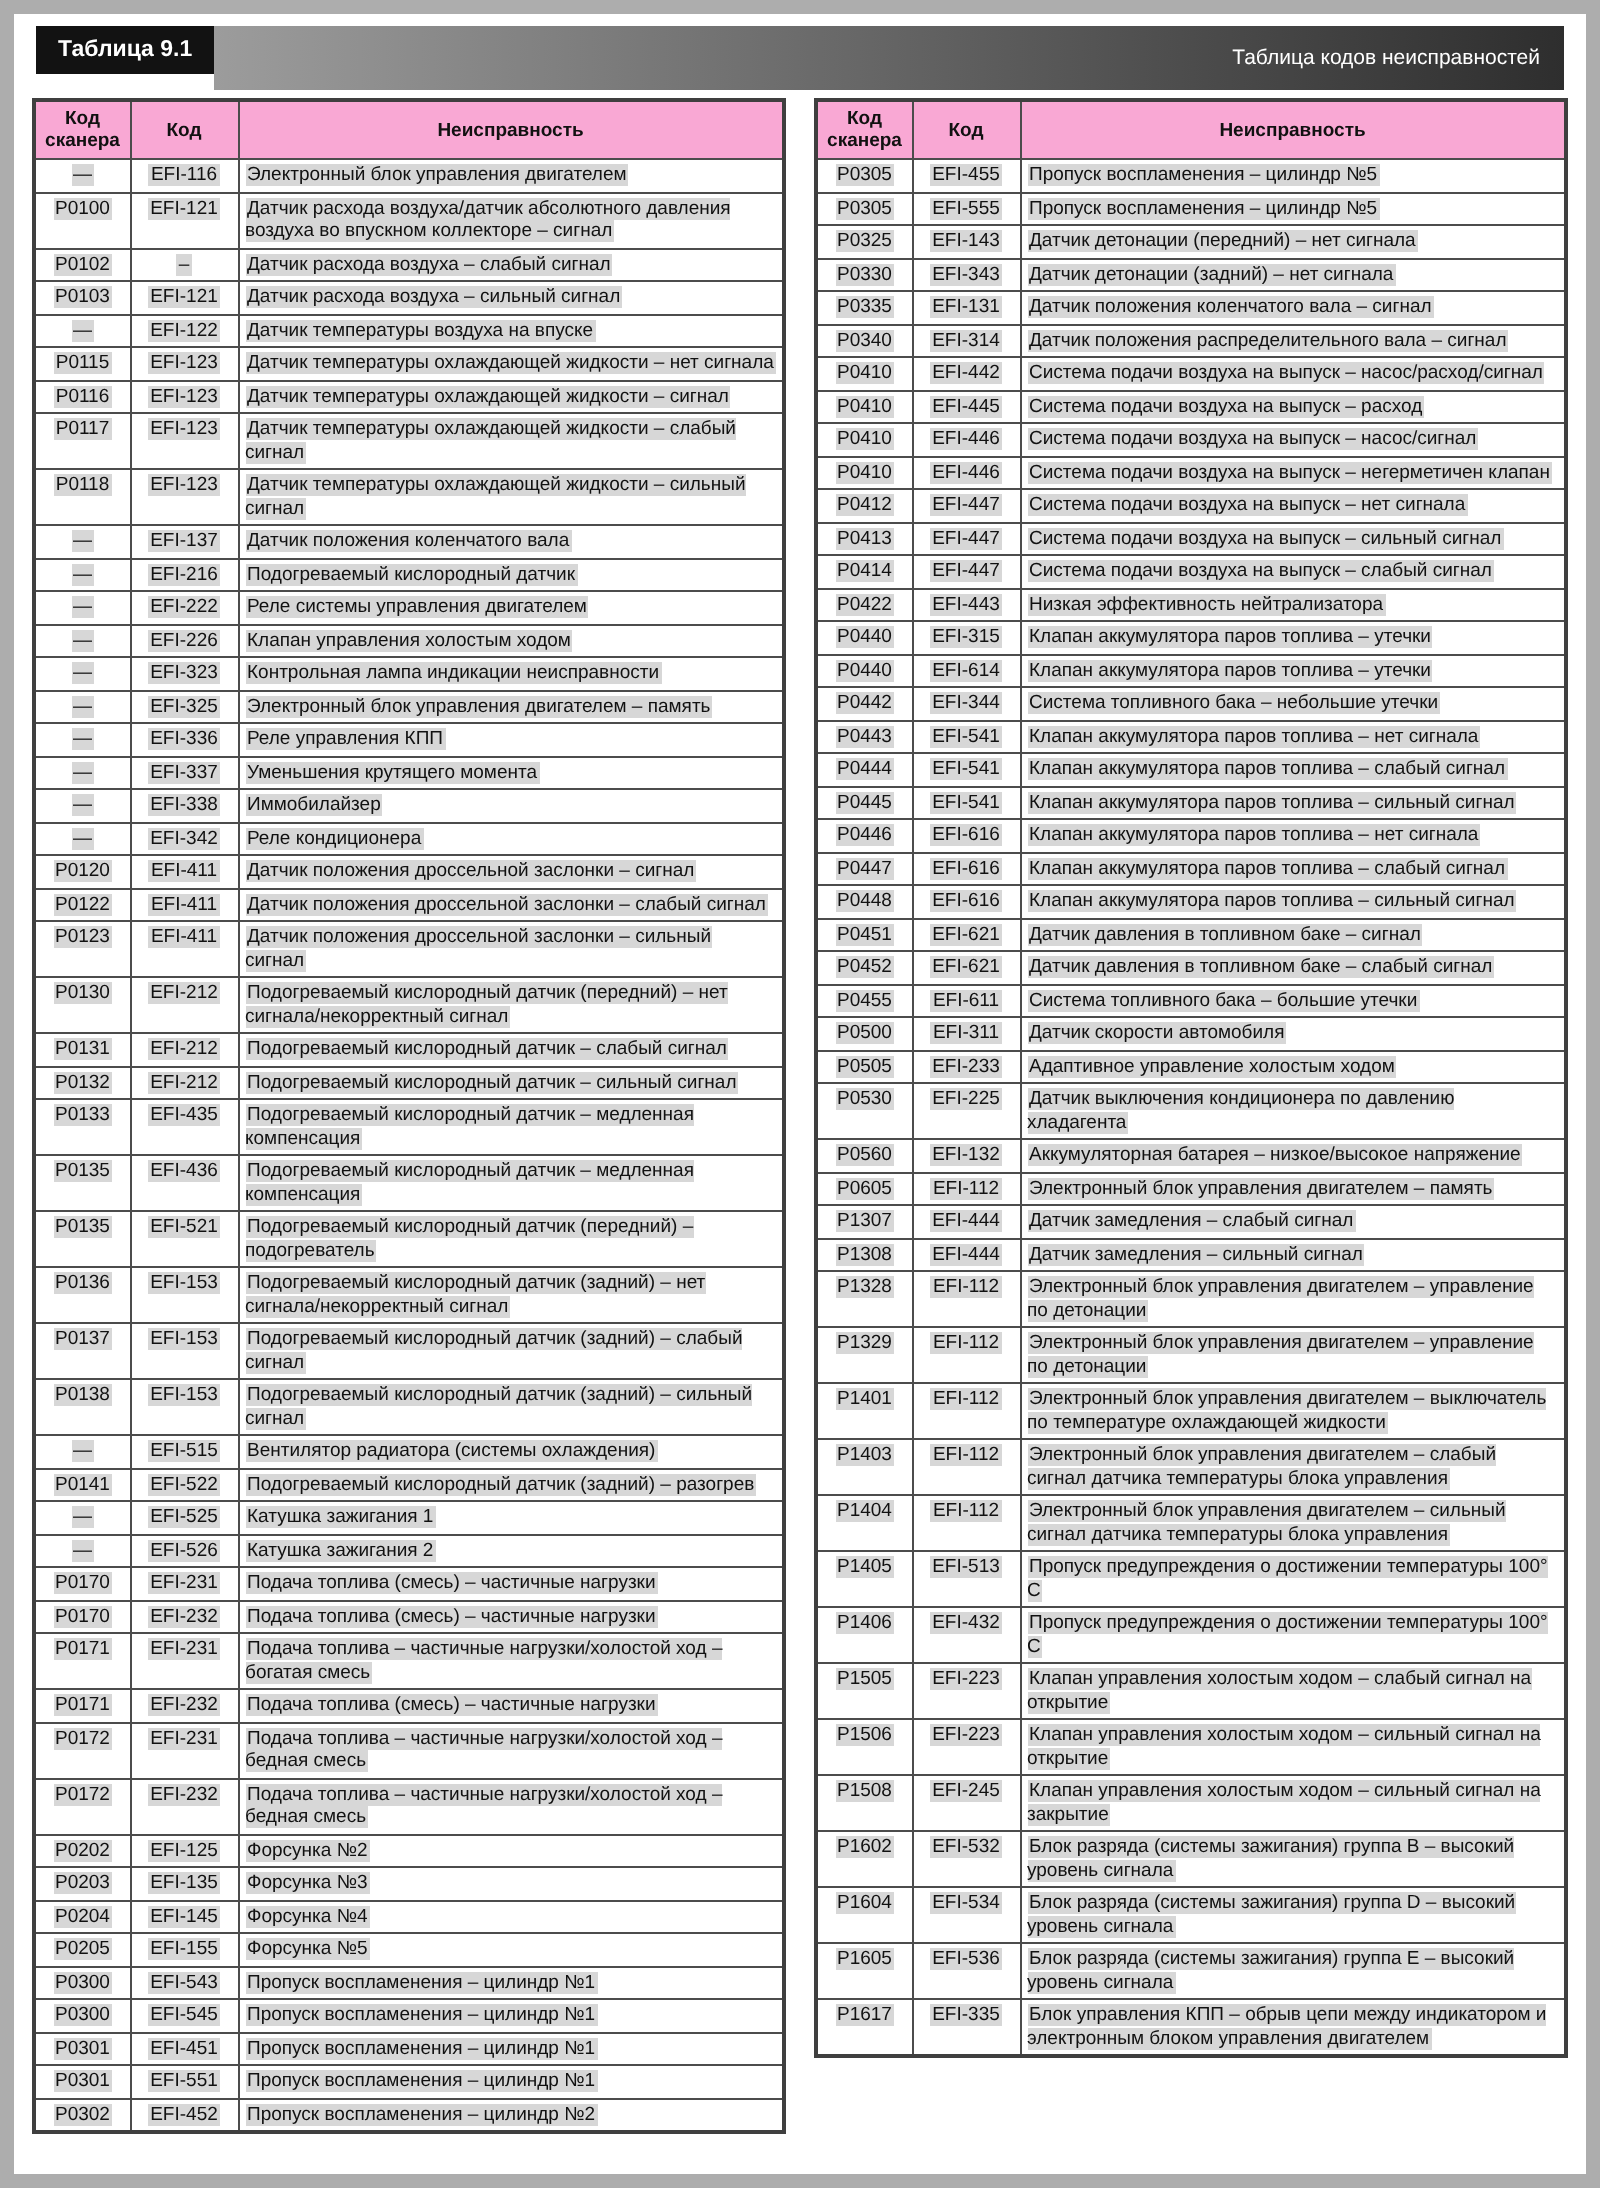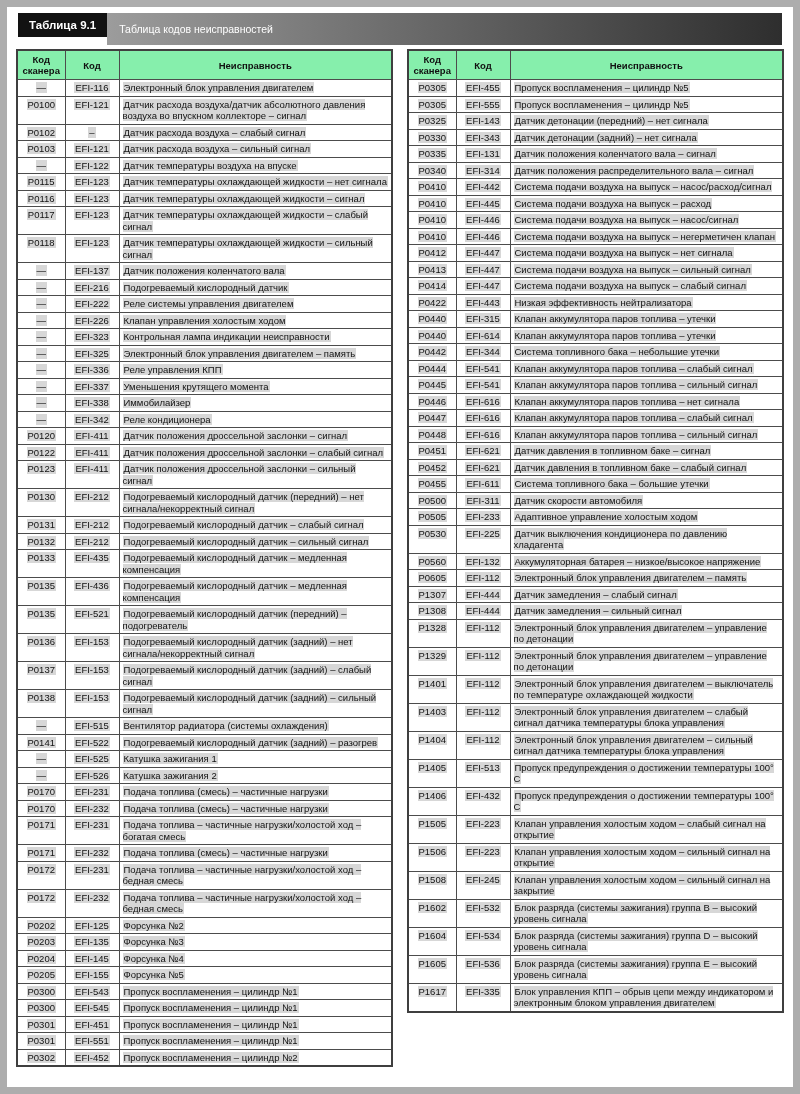--- a/index.html
+++ b/index.html
@@ -30,40 +30,40 @@
   .tag {
     background:#121212; color:#fff;
     font-weight:bold; font-size:11.5px;
     display:flex; align-items:center;
     padding:0 11px;
     white-space:nowrap;
   }
   .bar {
     flex:1;
     background:linear-gradient(to right, #9c9c9c 0%, #6a6a6a 45%, #2e2e2e 100%);
-    display:flex; align-items:center; 
+    display:flex; align-items:center; justify-content:flex-end;
     padding:16px 12px;
   }
   .bar-title { color:#ffffff; font-size:10.5px; }
 
   
   .content { display:flex; gap:14px; align-items:flex-start; }
   table {
     border-collapse:collapse;
     table-layout:fixed;
     width:50%;
     border:2px solid #3f3f3f;
   }
   col.c1 { width:48px; }
   col.c2 { width:54px; }
   th, td { border:1px solid #4c4c4c; }
   th {
     font-size:9.5px; font-weight:bold; text-align:center;
     padding:3px 2px; line-height:11px; vertical-align:middle;
-    background:#86efac; color:#111;
+    background:#f9a8d4; color:#111;
   }
   td {
     font-size:9.5px; line-height:11.5px;
     padding:2px 3px; vertical-align:top; color:#111;
   }
   td.code { text-align:center; }
   td.fault { text-align:left; }
   .hl { background:#d7d7d7; padding:0 1px; }
 </style>
 </head>
@@ -441,20 +441,25 @@
               <td class="code"><span class="hl">P0440</span></td>
               <td class="code"><span class="hl">EFI-614</span></td>
               <td class="fault"><span class="hl">Клапан аккумулятора паров топлива – утечки</span></td>
             </tr>
             <tr>
               <td class="code"><span class="hl">P0442</span></td>
               <td class="code"><span class="hl">EFI-344</span></td>
               <td class="fault"><span class="hl">Система топливного бака – небольшие утечки</span></td>
             </tr>
             <tr>
+              <td class="code"><span class="hl">P0443</span></td>
+              <td class="code"><span class="hl">EFI-541</span></td>
+              <td class="fault"><span class="hl">Клапан аккумулятора паров топлива – нет сигнала</span></td>
+            </tr>
+            <tr>
               <td class="code"><span class="hl">P0444</span></td>
               <td class="code"><span class="hl">EFI-541</span></td>
               <td class="fault"><span class="hl">Клапан аккумулятора паров топлива – слабый сигнал</span></td>
             </tr>
             <tr>
               <td class="code"><span class="hl">P0445</span></td>
               <td class="code"><span class="hl">EFI-541</span></td>
               <td class="fault"><span class="hl">Клапан аккумулятора паров топлива – сильный сигнал</span></td>
             </tr>
             <tr>

